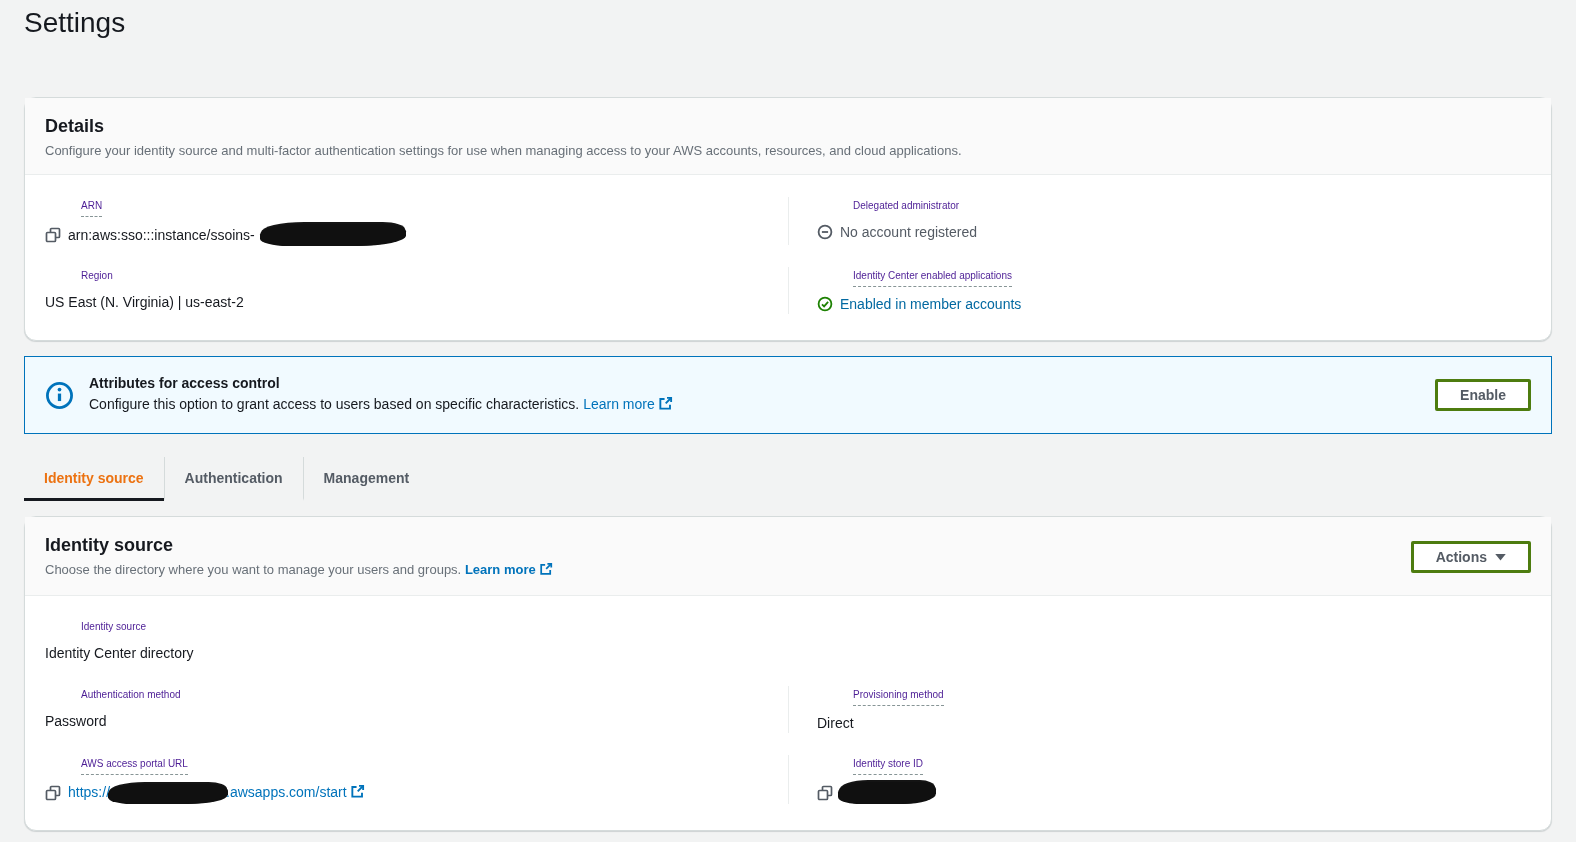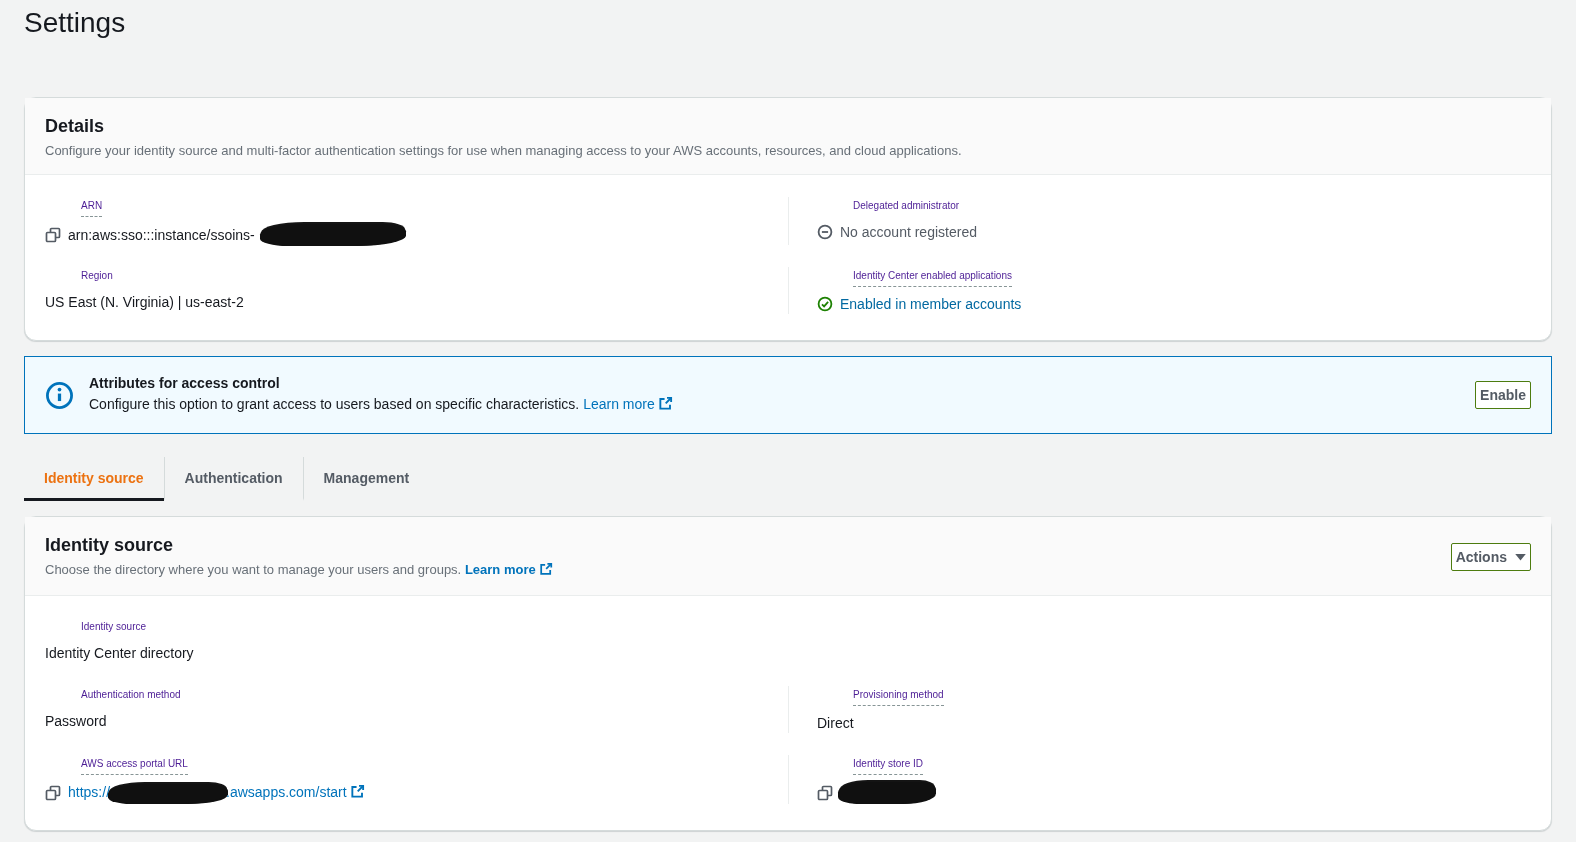--- a/index.html
+++ b/index.html
@@ -101,28 +101,28 @@
   .banner-text { flex: 1; }
   .banner-title { font-weight: 700; font-size: 14px; line-height: 20px; color: #16191f; }
   .banner-desc { font-size: 14px; line-height: 22px; color: #16191f; }
   
   .link { color: #0073bb; cursor: pointer; white-space: nowrap; }
   .link.bold { font-weight: 700; }
   .ext-icon { display: inline-block; vertical-align: -2px; margin-left: 3px; }
   
   .btn {
     background: #fff;
-    border: 1px solid #4d7c0f;
+    border: 3px solid #4d7c0f;
     border-radius: 2px;
     color: #545b64;
     font-family: inherit;
     font-weight: 700;
     font-size: 14px;
     line-height: 18px;
-    padding: 4px 4px;
+    padding: 4px 22px;
     cursor: pointer;
     display: inline-flex;
     align-items: center;
     gap: 8px;
     flex: none;
   }
   
   .tabs { display: flex; margin-top: 23px; align-items: stretch; }
   .tab {
     padding: 12px 20px 11px;

